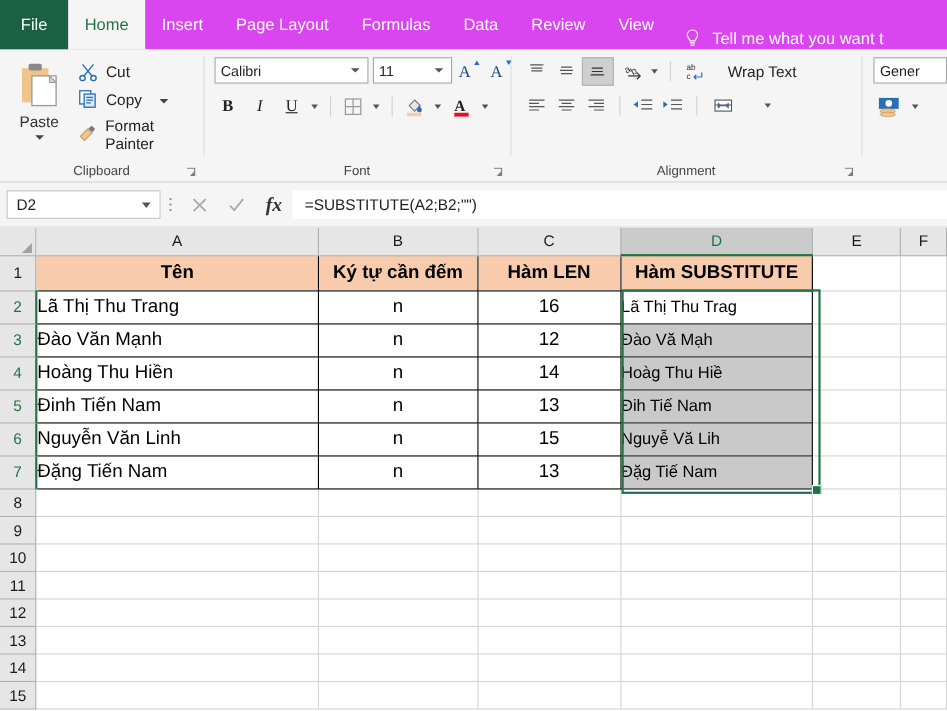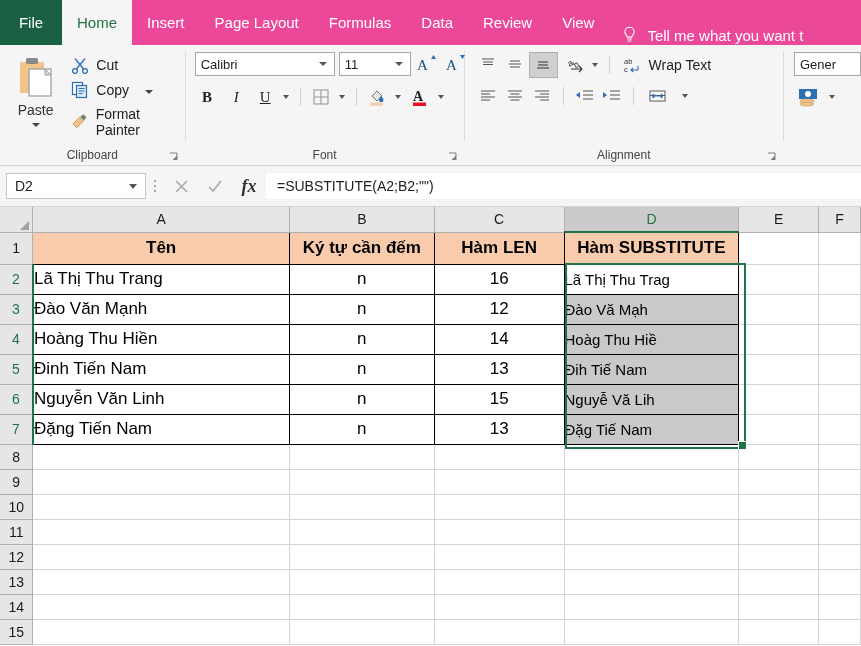--- a/index.html
+++ b/index.html
@@ -6,21 +6,21 @@
   body{
     width:861px;height:646px;overflow:hidden;
     font-family:"Liberation Sans","DejaVu Sans",sans-serif;
     background:#ffffff;
     -webkit-font-smoothing:antialiased;
   }
   .app{position:relative;width:861px;height:646px;}
 
   
   .tabbar{
-    height:45px;background:#ec4899;display:flex;align-items:flex-end;
+    height:45px;background:#d946ef;display:flex;align-items:flex-end;
     position:relative;
   }
   .tab-file{
     width:62px;height:45px;background:#1a6042;color:#fff;
     display:flex;align-items:center;justify-content:center;
     font-size:15px;
   }
   .tab{
     height:45px;padding:0 15px;color:#ffffff;font-size:15px;
     display:flex;align-items:center;white-space:nowrap;
@@ -82,21 +82,21 @@
   .btn-u{text-decoration:underline;font-family:"Liberation Serif",serif;font-size:15px;}
   .minicaret{width:0;height:0;border-left:3.5px solid transparent;border-right:3.5px solid transparent;border-top:4px solid #555;margin-left:1px;margin-right:3px;}
   .vsep{width:1px;height:18px;background:#d0d0d0;margin:0 4px;}
 
   
   .g-align{width:338px;}
   .al-rows{display:flex;flex-direction:column;gap:6px;padding-left:10px;}
   .arow{display:flex;align-items:center;}
   .abtn{width:27px;height:24px;display:flex;align-items:center;justify-content:center;}
   .abtn.on{background:#cfcfcf;border:1px solid #b0b0b0;}
-  .atext{display:flex;align-items:center;gap:7px;font-size:14px;color:#222;margin-left:6px;}
+  .atext{display:flex;align-items:center;gap:20px;font-size:14px;color:#222;margin-left:6px;}
 
   
   .g-num{width:auto;flex:1;gap:38px;}
   .num-rows{display:flex;flex-direction:column;gap:9px;padding-left:10px;}
   .numbox{
     border:1px solid #a6a6a6;background:#fff;height:22px;width:60px;
     display:flex;align-items:center;font-size:13px;color:#222;padding-left:5px;
     overflow:hidden;white-space:nowrap;
   }
 

